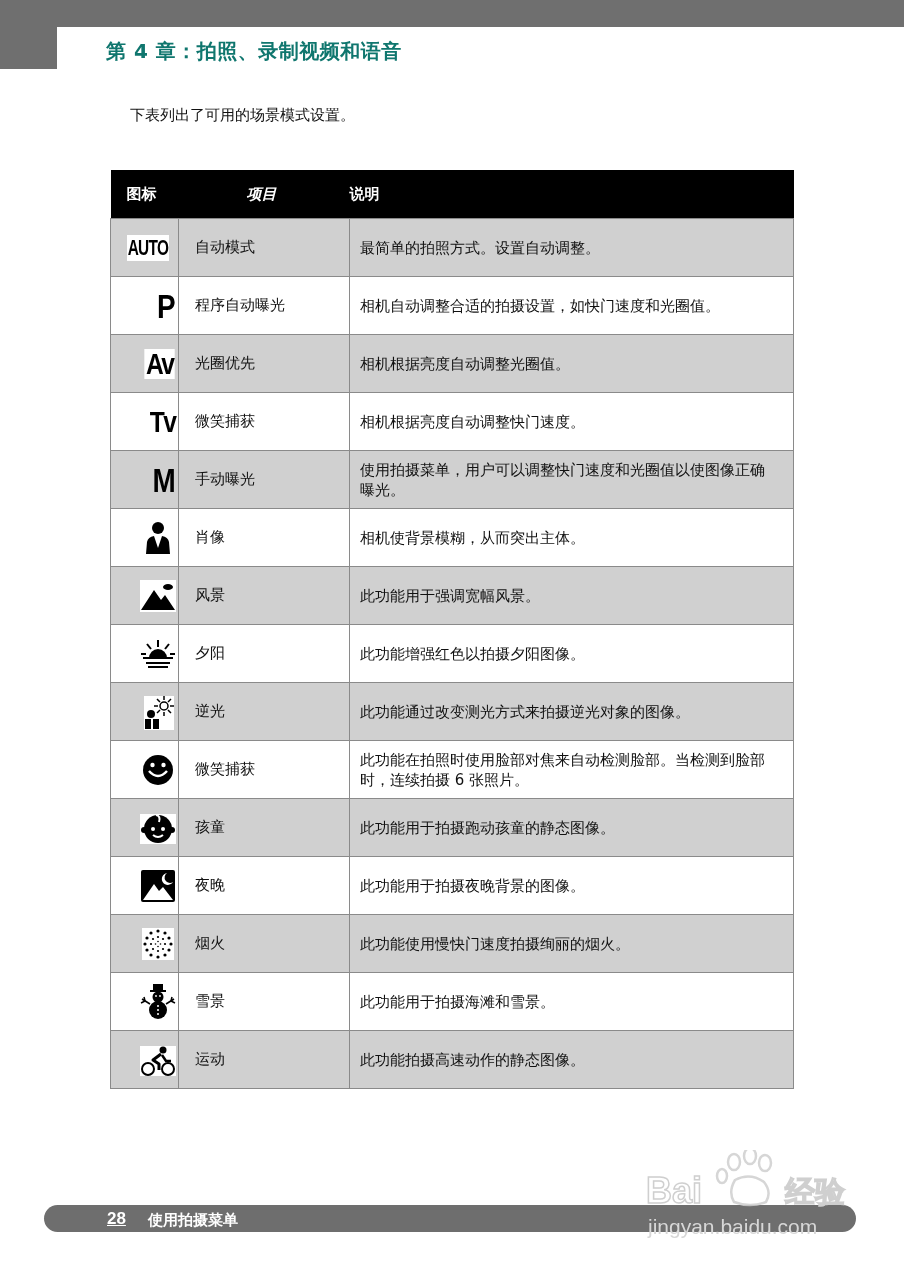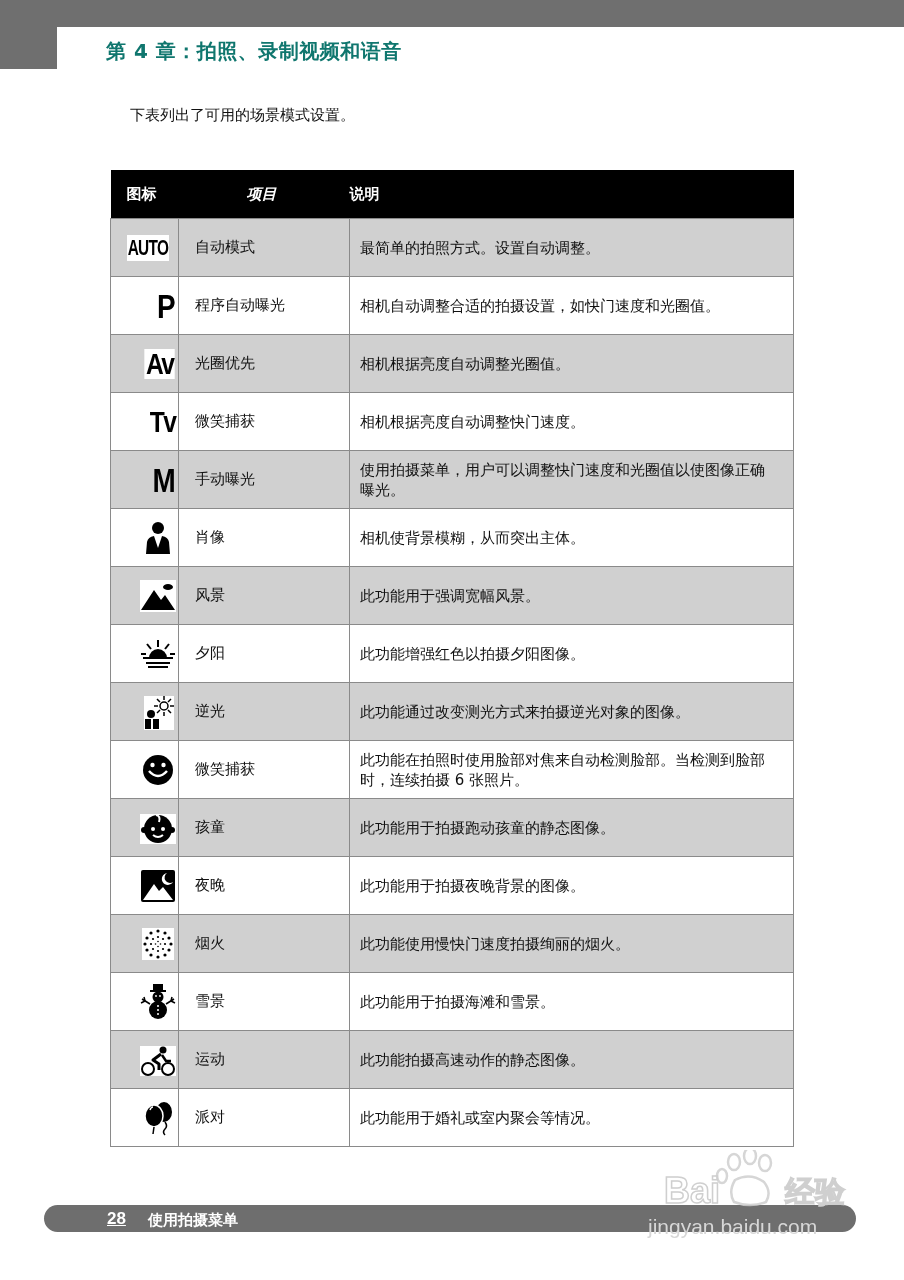--- a/index.html
+++ b/index.html
@@ -57,21 +57,21 @@
     font-family:"Liberation Sans", sans-serif;
     text-decoration:underline;
   }
   .section-name {
     position:absolute; left:148px; top:1211px; font-size:15px; font-weight:bold; color:#fff;
   }
   .watermark {
     position:absolute; left:640px; top:1150px; width:220px; height:90px; opacity:0.85;
   }
   .wm-text {
-    position:absolute; left:664px; top:1170px; font-family:"Liberation Sans", sans-serif;
+    position:absolute; left:646px; top:1170px; font-family:"Liberation Sans", sans-serif;
     font-size:36px; font-weight:bold; color:rgba(255,255,255,0.0);
     -webkit-text-stroke:1.5px #cfcfcf;
   }
   .wm-cn {
     position:absolute; left:785px; top:1172px; font-size:30px; font-weight:bold;
     color:transparent; -webkit-text-stroke:1.2px #cfcfcf;
   }
   .wm-url {
     position:absolute; left:648px; top:1215px; font-family:"Liberation Sans", sans-serif;
     font-size:21px; color:#d7d7d7;
@@ -328,35 +328,20 @@
               <path d="M24 15 L28 21 L33 21" fill="none" stroke="#000" stroke-width="2.5"></path>
               <circle cx="10" cy="29" r="6" fill="none" stroke="#000" stroke-width="2"></circle>
               <circle cx="30" cy="29" r="6" fill="none" stroke="#000" stroke-width="2"></circle>
             </svg>
         </span>
       </td>
       <td class="name-cell">运动</td>
       <td class="desc-cell">此功能拍摄高速动作的静态图像。</td>
     </tr>
 
-    <tr>
-      <td class="icon-cell">
-        <span class="icon-box">
-          <svg viewBox="0 0 40 40">
-              <ellipse cx="26" cy="14" rx="8" ry="10" fill="#000"></ellipse>
-              <ellipse cx="16" cy="18" rx="9" ry="11" fill="#000" stroke="#fff" stroke-width="1.5"></ellipse>
-              <path d="M12 12 Q13 9 15 9" stroke="#fff" stroke-width="1.5" fill="none"></path>
-              <path d="M16 29 L15 36" stroke="#000" stroke-width="1.5"></path>
-              <path d="M27 24 Q30 28 27 31 Q24 34 27 37" stroke="#000" stroke-width="1.5" fill="none"></path>
-            </svg>
-        </span>
-      </td>
-      <td class="name-cell">派对</td>
-      <td class="desc-cell">此功能用于婚礼或室内聚会等情况。</td>
-    </tr>
   </tbody>
 </table>
 
 <div class="footer-bar"></div>
 <div class="page-num">28</div>
 <div class="section-name">使用拍摄菜单</div>
 
 <svg class="watermark" viewBox="0 0 220 90">
   <g fill="none" stroke="#cfcfcf" stroke-width="2.5">
     <ellipse cx="94" cy="12" rx="6" ry="8"></ellipse>

